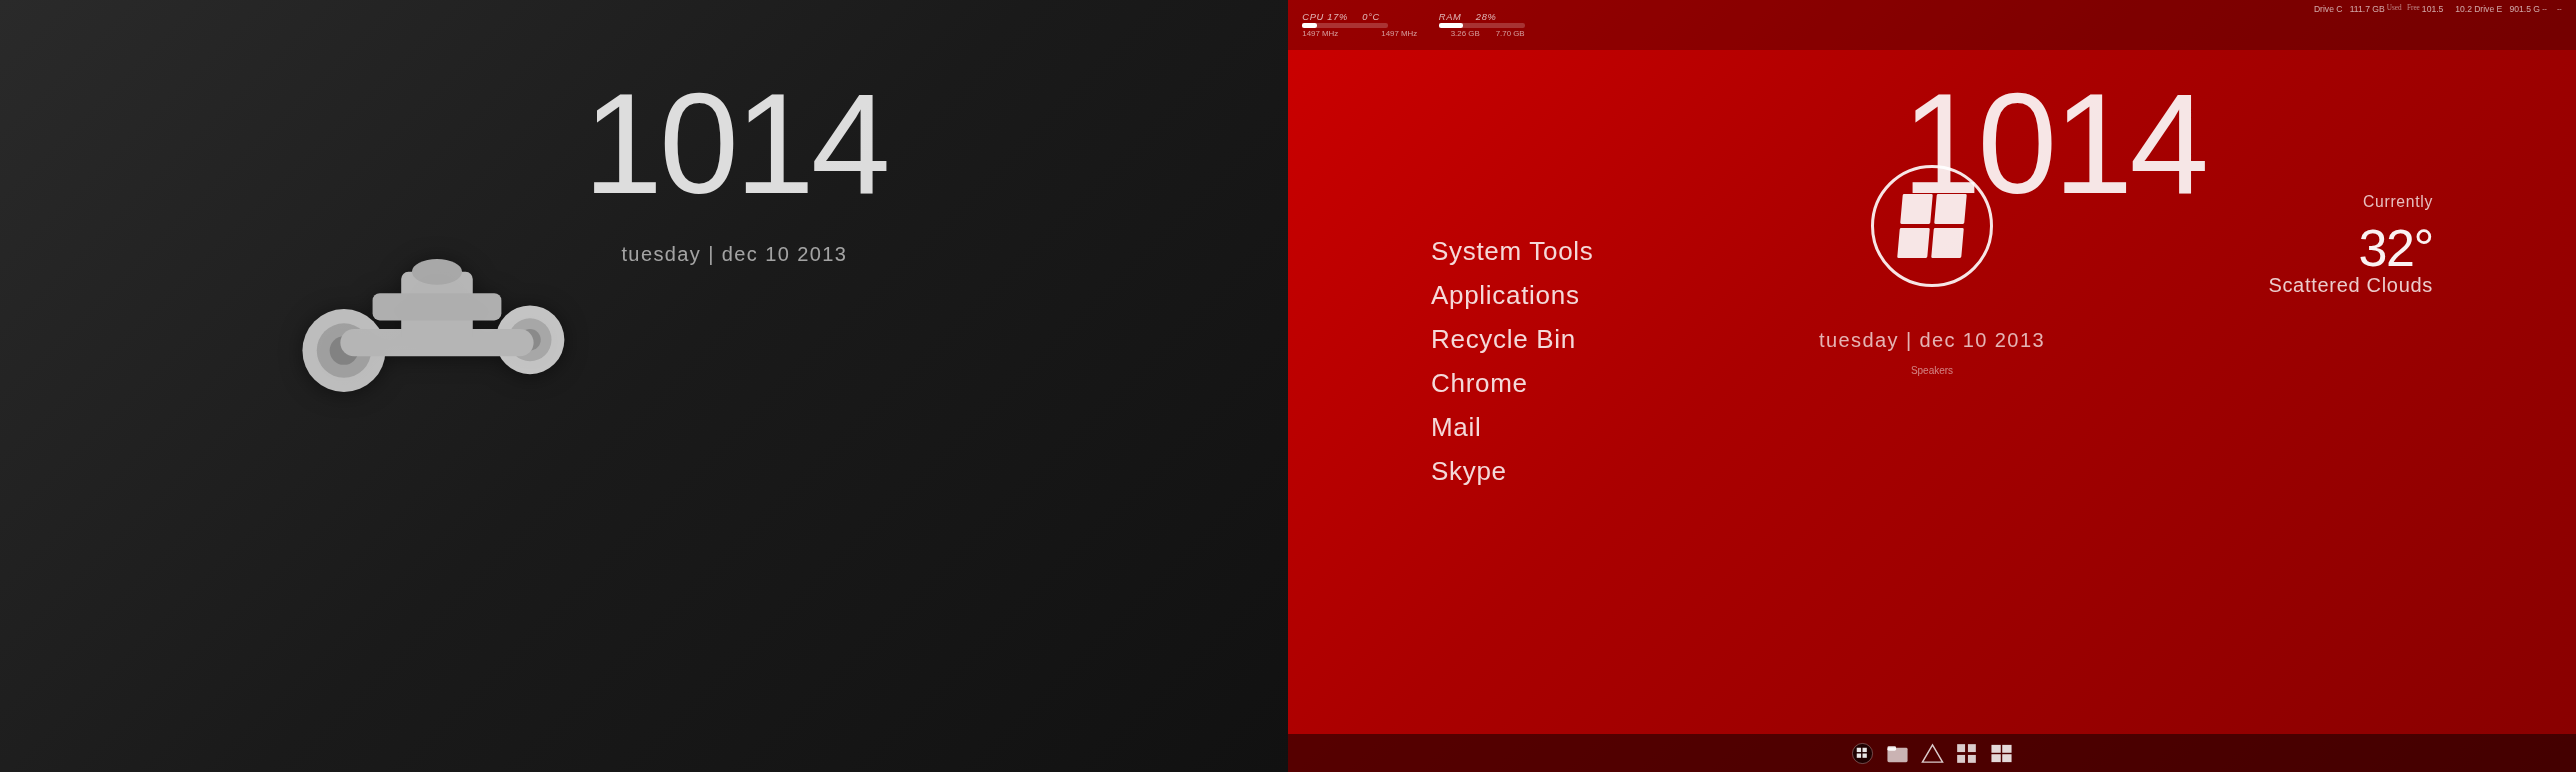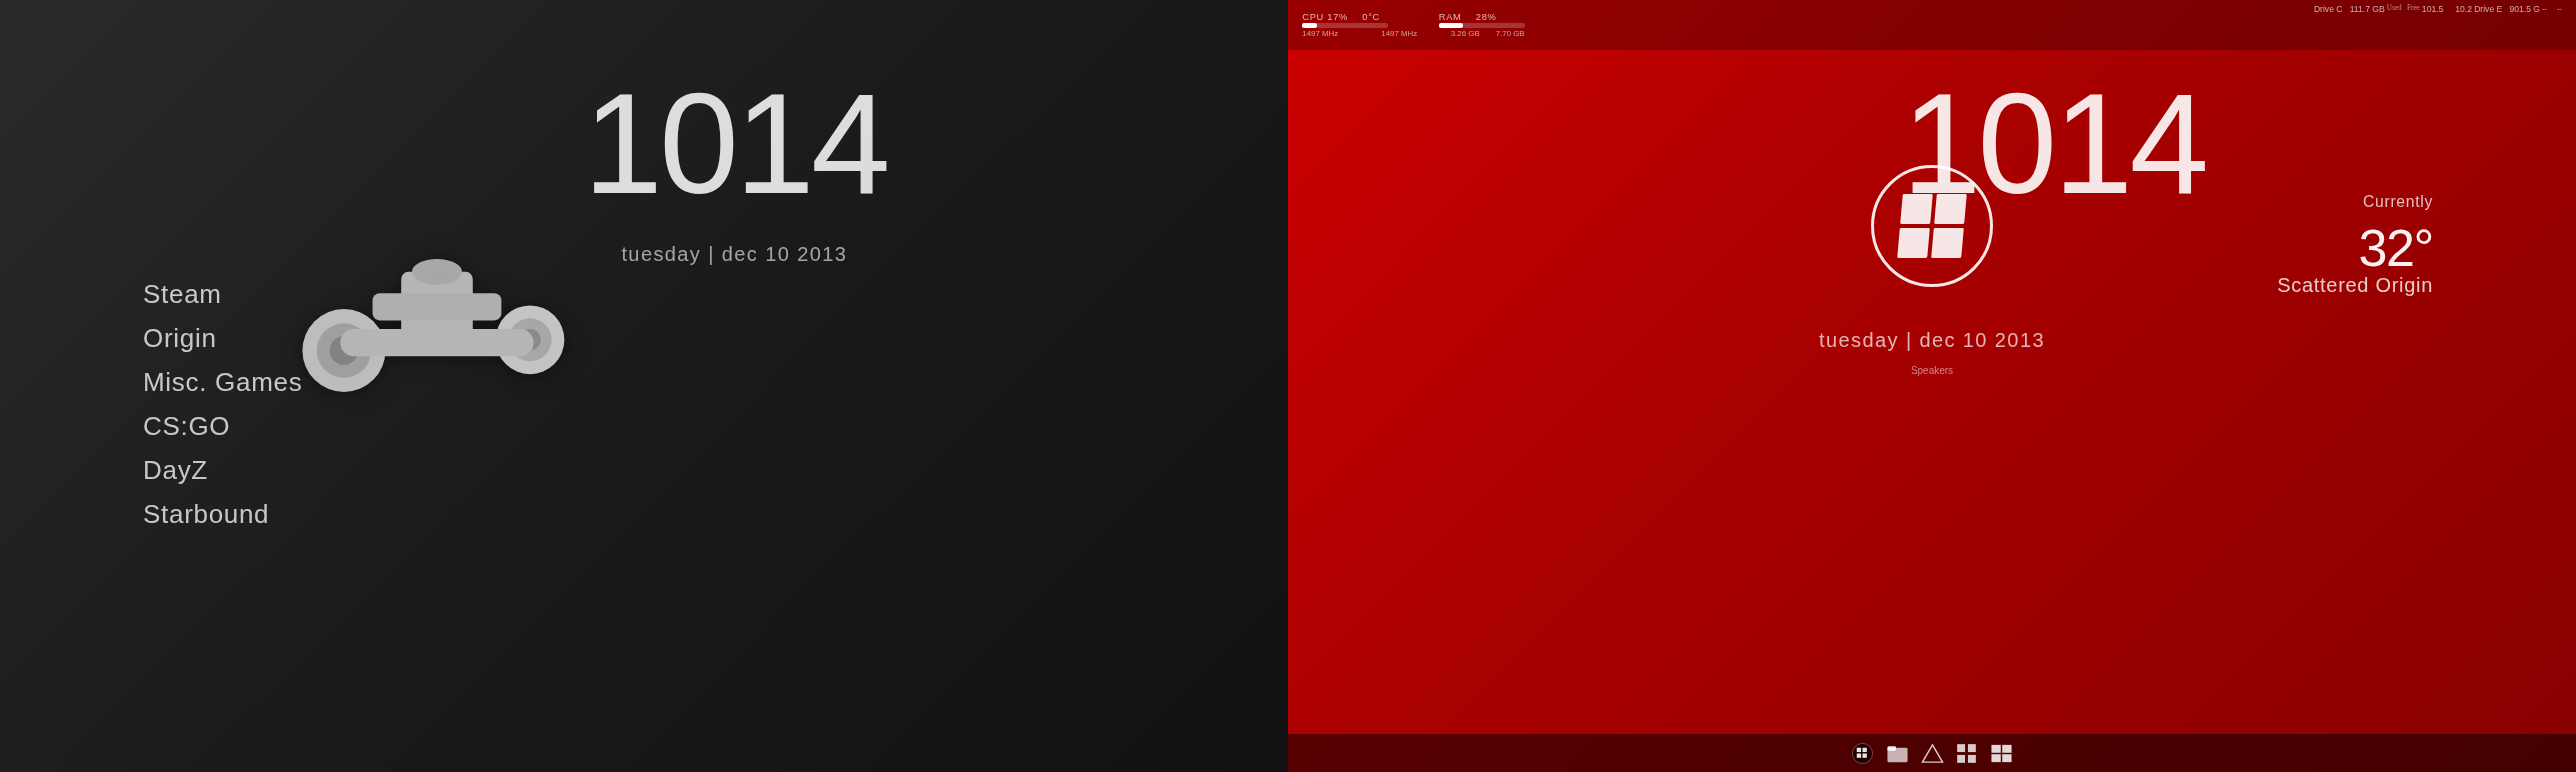--- a/index.html
+++ b/index.html
@@ -115,20 +115,21 @@
       display: flex;
       flex-direction: column;
       gap: 1.4px;
     }
 
     .stat-label {
       font-size: 9.3px;
       color: rgba(255,255,255,0.7);
       font-weight: 400;
       letter-spacing: 0.7px;
+      font-style: italic;
     }
 
     .stat-bar-container {
       width: 86px;
       height: 4.3px;
       background: rgba(255,255,255,0.2);
       border-radius: 2.1px;
     }
 
     .stat-bar-fill {
@@ -336,28 +337,20 @@
           <rect x="55" y="130" width="270" height="38" rx="19" fill="#c8c8c8"></rect>
 
           <rect x="140" y="50" width="100" height="100" rx="10" fill="#c8c8c8"></rect>
           <rect x="100" y="80" width="180" height="38" rx="10" fill="#c0c0c0"></rect>
 
           <ellipse cx="190" cy="50" rx="35" ry="18" fill="#b8b8b8"></ellipse>
         </g>
       </svg>
     </div>
 
-    <div class="left-menu">
-      <div class="left-menu-item">Steam</div>
-      <div class="left-menu-item">Origin</div>
-      <div class="left-menu-item">Misc. Games</div>
-      <div class="left-menu-item">CS:GO</div>
-      <div class="left-menu-item">DayZ</div>
-      <div class="left-menu-item">Starbound</div>
-    </div>
 
   </div>
 </div>
 
 <div class="right-panel">
   <div class="right-content">
 
     <div class="stats-bar">
       <div class="stat-group">
         <div style="display:flex; gap:14.3px; align-items:center;">
@@ -402,27 +395,35 @@
         <div class="win-pane"></div>
         <div class="win-pane"></div>
         <div class="win-pane"></div>
         <div class="win-pane"></div>
       </div>
     </div>
 
     <div class="weather-section">
       <span class="weather-currently">Currently</span>
       <span class="weather-temp">32°</span>
-      <span class="weather-desc">Scattered Origin</span>
+      <span class="weather-desc">Scattered Clouds</span>
     </div>
 
     <div class="right-date">tuesday | dec 10 2013</div>
 
     <div class="speaker-label">Speakers</div>
 
+    <div class="right-menu">
+      <div class="right-menu-item">System Tools</div>
+      <div class="right-menu-item">Applications</div>
+      <div class="right-menu-item">Recycle Bin</div>
+      <div class="right-menu-item">Chrome</div>
+      <div class="right-menu-item">Mail</div>
+      <div class="right-menu-item">Skype</div>
+    </div>
 
     <div class="taskbar">
 
       <div class="taskbar-icon">
         <svg viewBox="0 0 32 32" xmlns="http://www.w3.org/2000/svg">
           <circle cx="16" cy="16" r="14" fill="rgba(0,0,0,0.6)" stroke="rgba(255,255,255,0.4)" stroke-width="1"></circle>
           <g transform="translate(8,8)">
             <rect x="0" y="0" width="6" height="6" fill="white" opacity="0.9"></rect>
             <rect x="8" y="0" width="6" height="6" fill="white" opacity="0.9"></rect>
             <rect x="0" y="8" width="6" height="6" fill="white" opacity="0.9"></rect>

